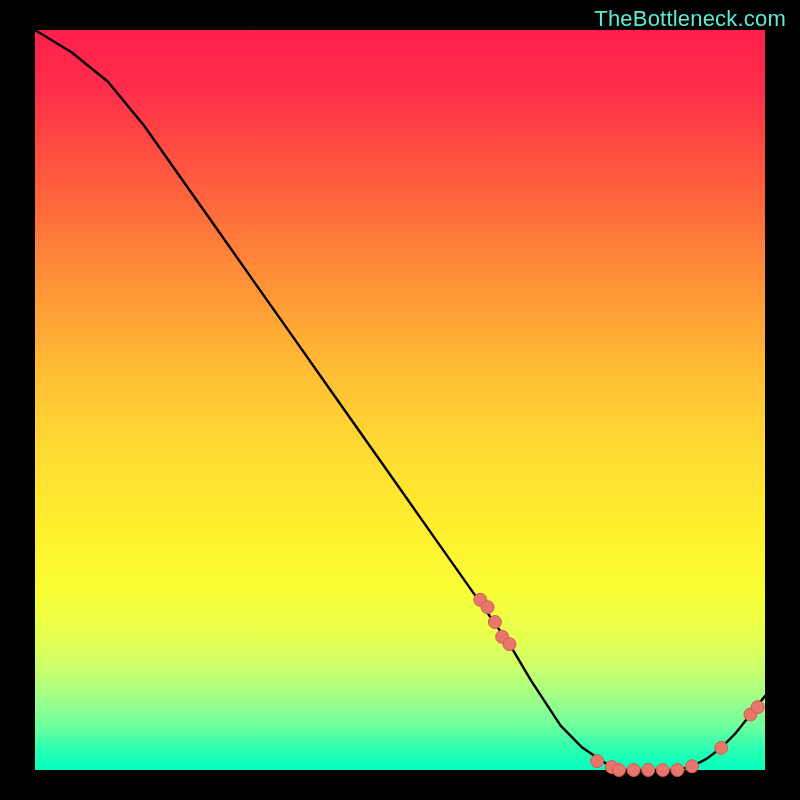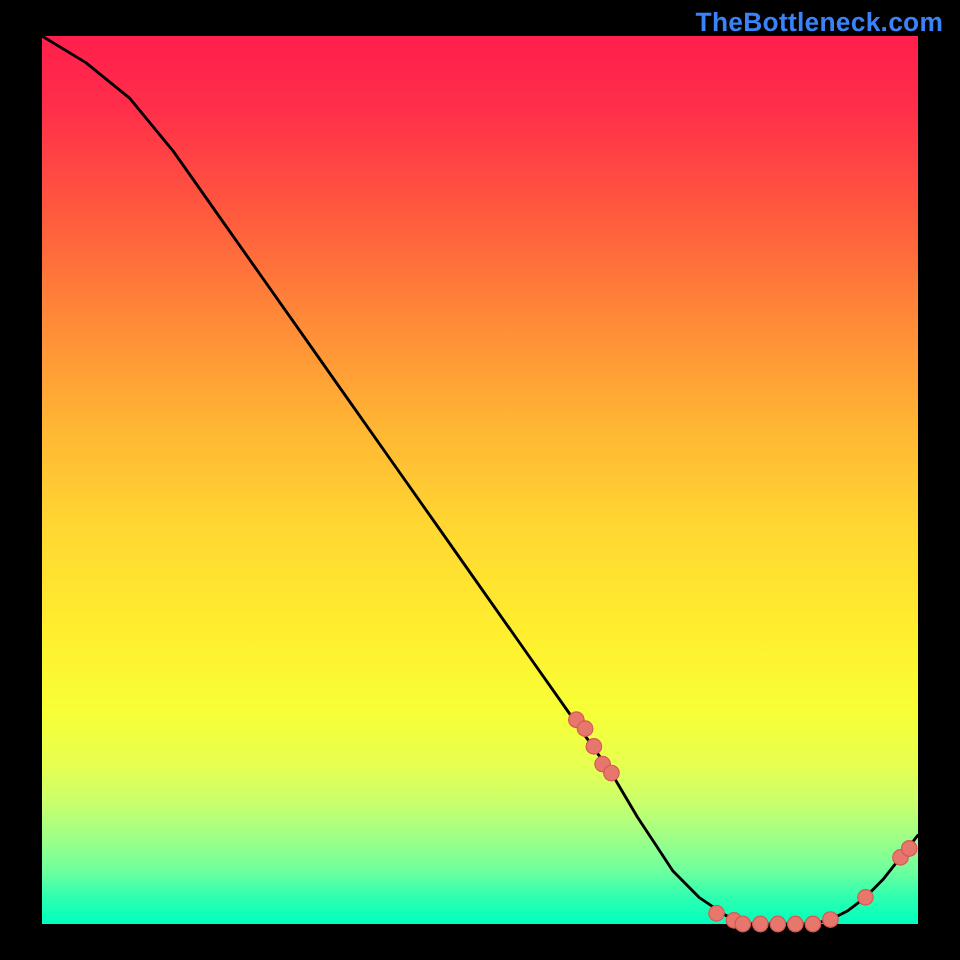--- a/index.html
+++ b/index.html
@@ -14,23 +14,23 @@
   .frame {
     position: relative;
     width: 800px;
     height: 800px;
     background: #000;
   }
   .watermark {
     position: absolute;
     top: 6px;
     right: 14px;
-    color: #3b82f6;
+    color: #5eead4;
     font-size: 22px;
-    font-weight: 700;
+    font-weight: 400;
     letter-spacing: 0.2px;
     z-index: 10;
   }
   .plot-area {
     position: absolute;
     left: 35px;
     top: 30px;
     width: 730px;
     height: 740px;
     

